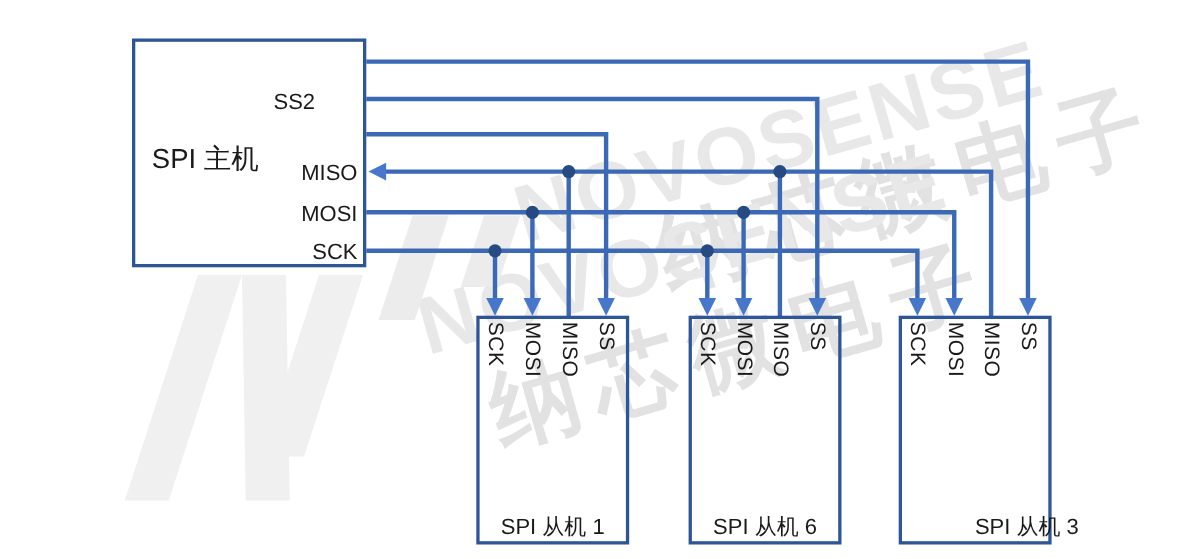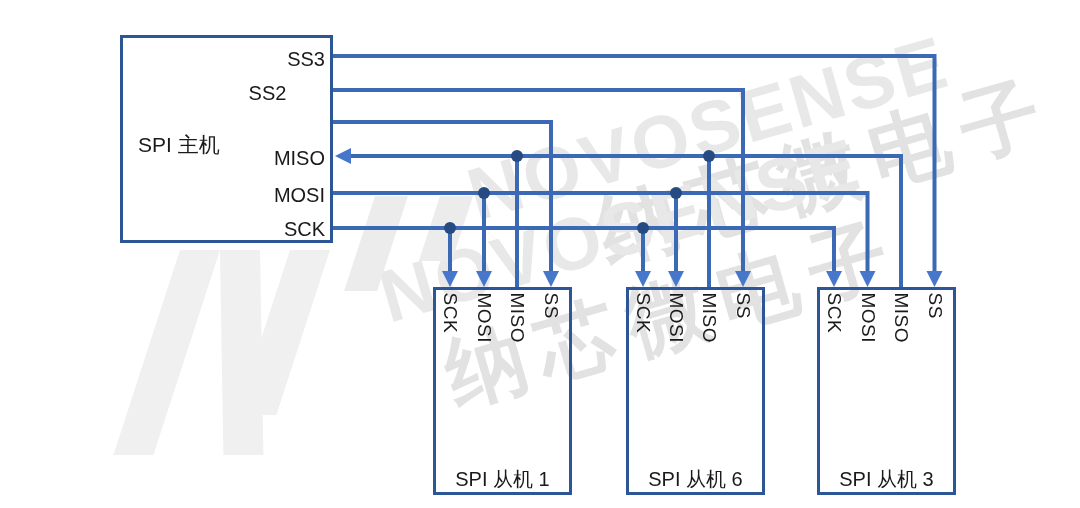--- a/index.html
+++ b/index.html
@@ -38,21 +38,21 @@
   
   .box{position:absolute;border:3px solid var(--box_border);background:transparent;z-index:2;box-sizing:border-box;}
   #master-box{left:120px;top:35px;width:213px;height:208px;}
   .slave-box{top:287px;width:139px;height:208px;}
   #slave1-box{left:433px;}
   #slave2-box{left:626px;}
   #slave3-box{left:817px;}
 
   
   .lbl{position:absolute;z-index:3;color:var(--text);line-height:26px;}
-  #master-title{left:138px;top:132px;font-size:21px;}
+  #master-title{left:138px;top:132px;font-size:25px;}
   .mpin{left:210px;width:115px;text-align:right;font-size:20px;}
   .spin{width:75px;height:24px;font-size:19px;letter-spacing:.5px;line-height:24px;
         transform:rotate(90deg);text-align:left;}
   .slave-title{top:466px;width:139px;text-align:center;font-size:20px;}
 </style>
 </head>
 <body>
 
 <div class="stage">
 
@@ -104,40 +104,39 @@
     <path class="wire" d="M643 228 V273"></path>
     <polygon class="arrow" points="442,271 458,271 450,287"></polygon>
     <polygon class="arrow" points="635,271 651,271 643,287"></polygon>
     <polygon class="arrow" points="826,271 842,271 834,287"></polygon>
     <circle class="dot" cx="450" cy="228" r="6"></circle>
     <circle class="dot" cx="643" cy="228" r="6"></circle>
   </svg>
 
   <div class="box" id="master-box"></div>
   <div class="lbl" id="master-title">SPI 主机</div>
-  <div class="lbl mpin" style="top:46px;">SS3</div>
   <div class="lbl mpin" style="top:80px;text-align:center;">SS2</div>
   <div class="lbl mpin" style="top:145px;">MISO</div>
   <div class="lbl mpin" style="top:182px;">MOSI</div>
   <div class="lbl mpin" style="top:216px;">SCK</div>
 
   <div class="box slave-box" id="slave1-box"></div>
   <div class="lbl slave-title" style="left:433px;">SPI 从机 1</div>
   <div class="lbl spin" style="left:412px;top:318px;">SCK</div>
   <div class="lbl spin" style="left:446px;top:318px;">MOSI</div>
   <div class="lbl spin" style="left:479px;top:318px;">MISO</div>
   <div class="lbl spin" style="left:513px;top:318px;">SS</div>
 
   <div class="box slave-box" id="slave2-box"></div>
   <div class="lbl slave-title" style="left:626px;">SPI 从机 6</div>
   <div class="lbl spin" style="left:605px;top:318px;">SCK</div>
   <div class="lbl spin" style="left:638px;top:318px;">MOSI</div>
   <div class="lbl spin" style="left:671px;top:318px;">MISO</div>
   <div class="lbl spin" style="left:705px;top:318px;">SS</div>
 
   <div class="box slave-box" id="slave3-box"></div>
-  <div class="lbl slave-title" style="left:817px;">SPI 从机 3</div>
+  <div class="lbl slave-title" style="left:864px;">SPI 从机 3</div>
   <div class="lbl spin" style="left:796px;top:318px;">SCK</div>
   <div class="lbl spin" style="left:830px;top:318px;">MOSI</div>
   <div class="lbl spin" style="left:863px;top:318px;">MISO</div>
   <div class="lbl spin" style="left:897px;top:318px;">SS</div>
 
 </div>
 
 </body></html>

